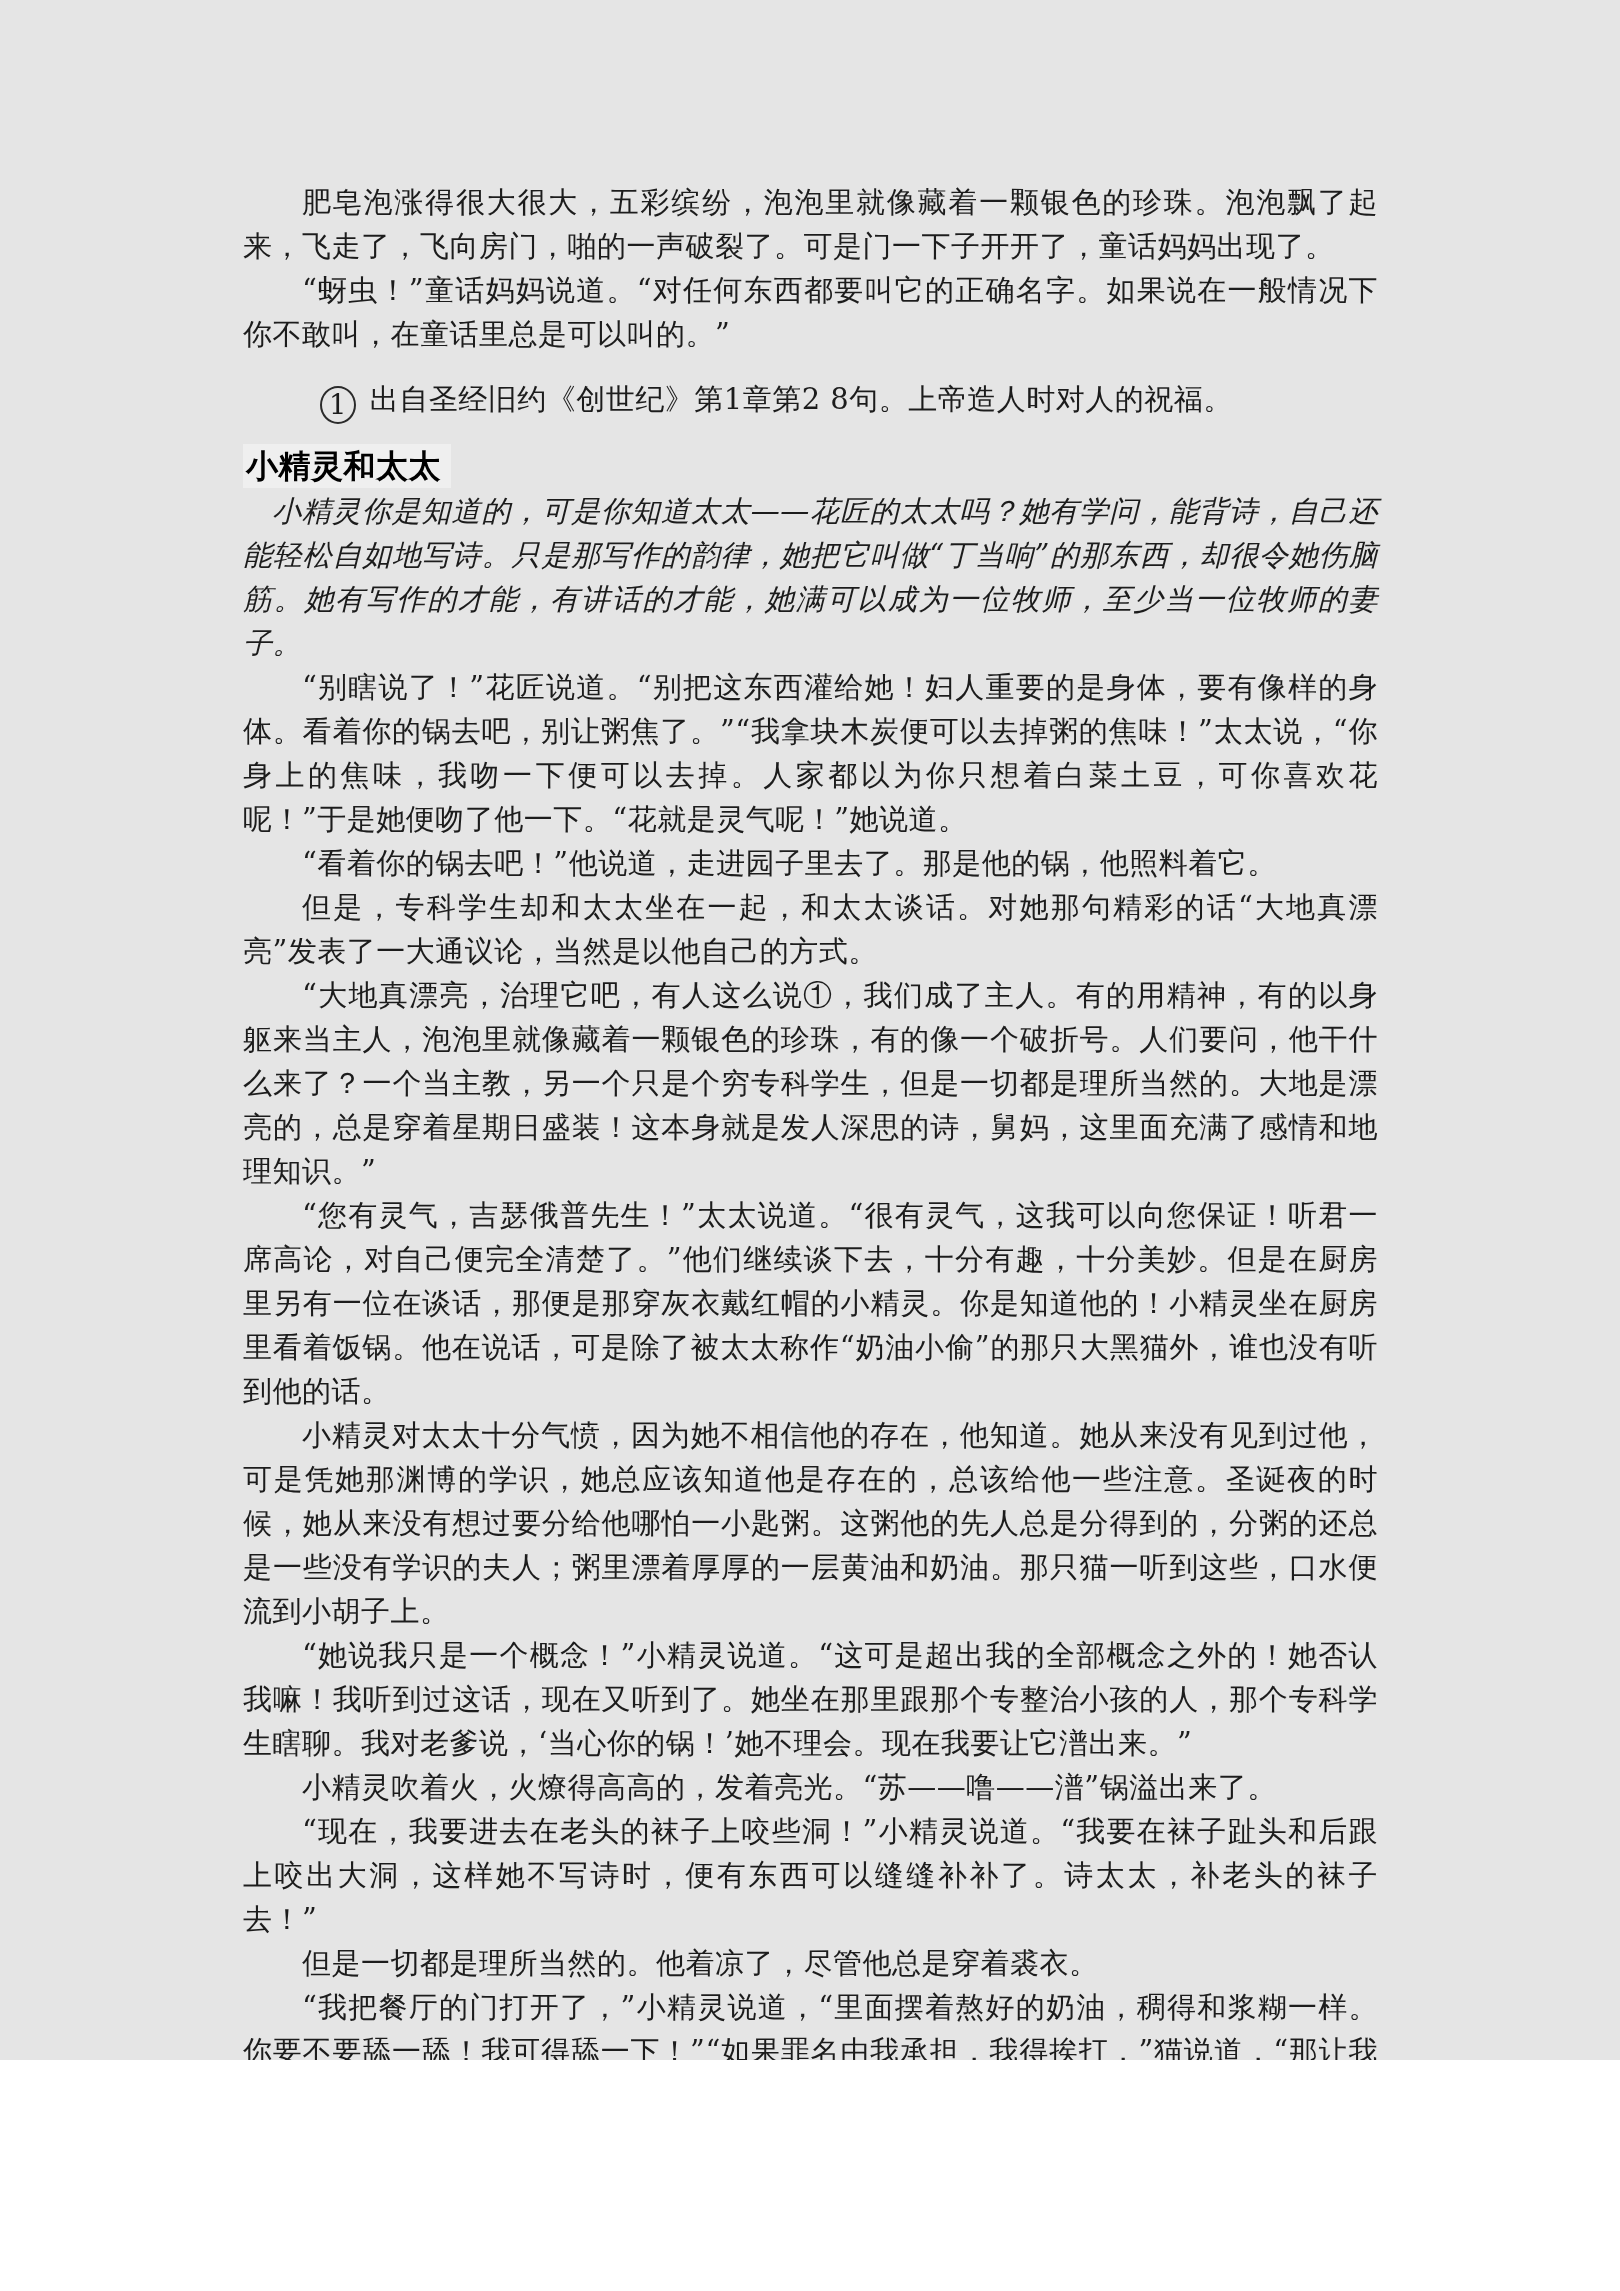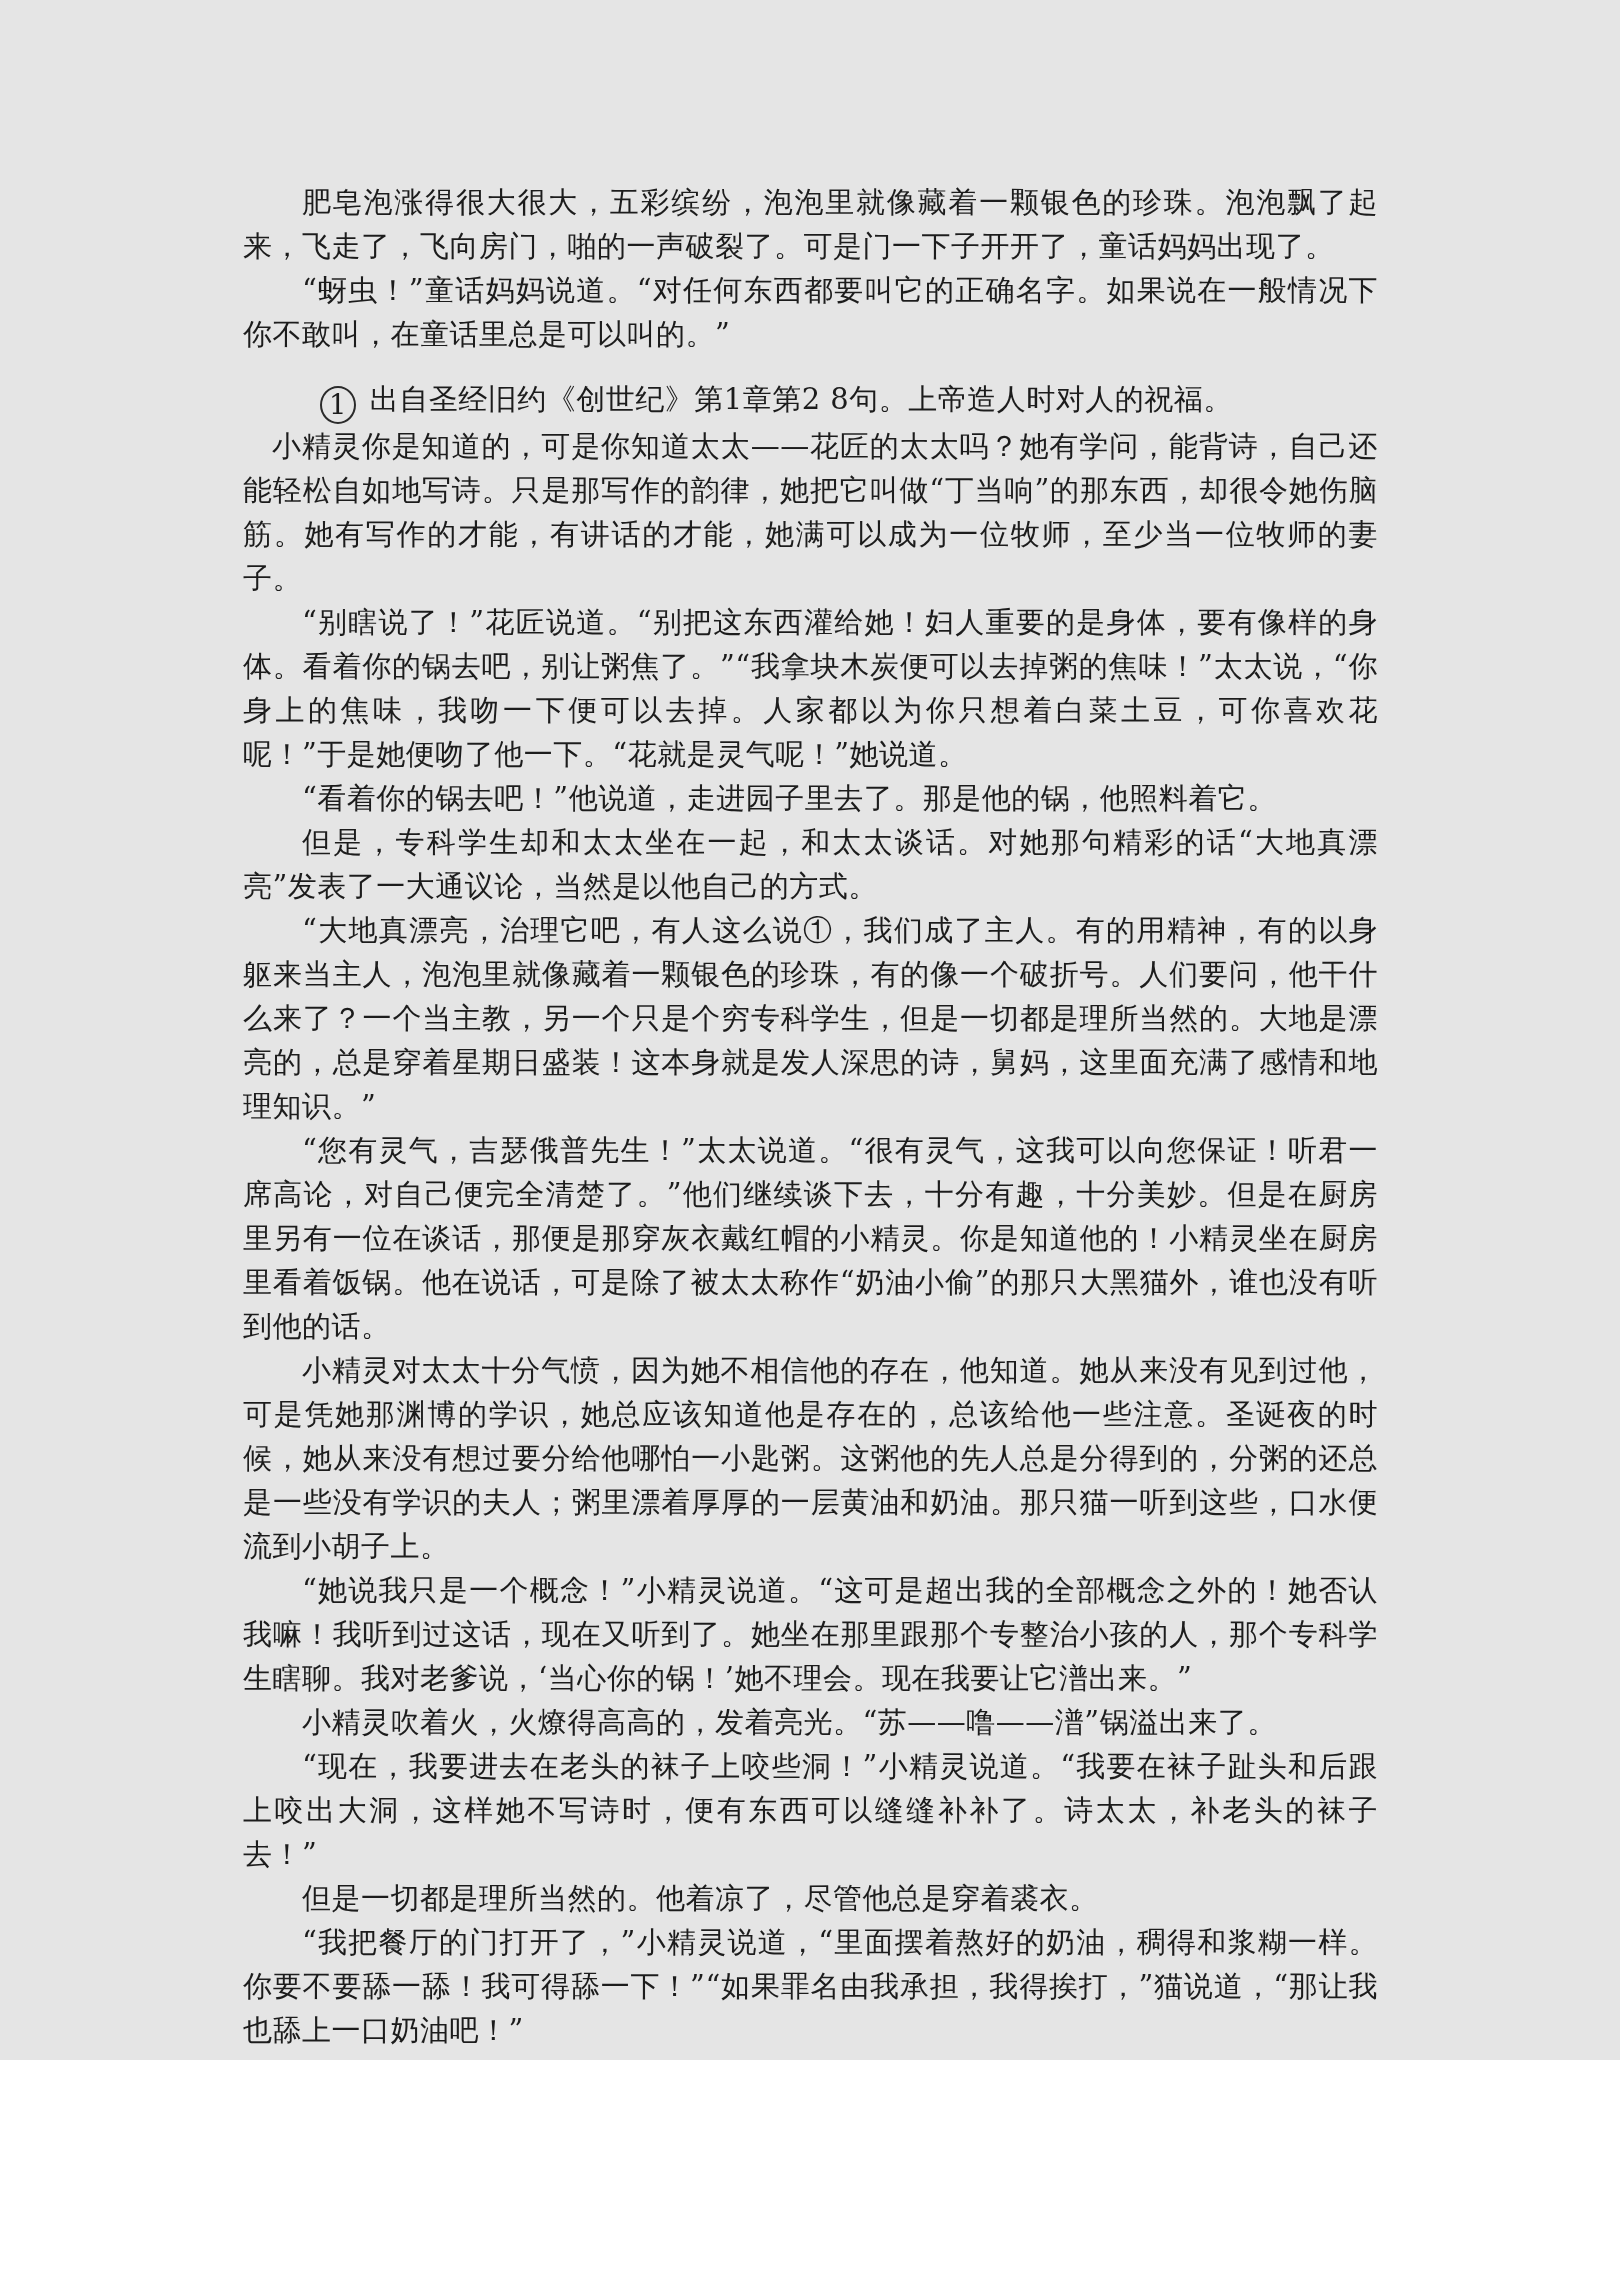--- a/index.html
+++ b/index.html
@@ -21,20 +21,21 @@
     color:#1c1c1c;
     text-align:justify;
     letter-spacing:0.5px;
   }
   .para{
     margin:0;
     text-indent:59px;
   }
   .para.indent-1{
     text-indent:29px;
+    font-style:italic;
   }
   .footnote{
     margin:20.6px 0 0 0;
     text-indent:0;
     padding-left:77px;
   }
   .fn-marker{
     display:inline-block;
     width:36px;
     height:38px;
@@ -62,20 +63,21 @@
   }
 </style>
 </head>
 <body>
 
 <div class="page">
   <main class="content">
       <p class="para">肥皂泡涨得很大很大，五彩缤纷，泡泡里就像藏着一颗银色的珍珠。泡泡飘了起来，飞走了，飞向房门，啪的一声破裂了。可是门一下子开开了，童话妈妈出现了。</p>
       <p class="para">“蚜虫！”童话妈妈说道。“对任何东西都要叫它的正确名字。如果说在一般情况下你不敢叫，在童话里总是可以叫的。”</p>
       <p class="footnote"><span class="fn-marker">1</span><span>出自圣经旧约《创世纪》第1章第2 8句。上帝造人时对人的祝福。</span></p>
+      <h2 class="heading"><span class="hl">小精灵和太太</span></h2>
       <p class="para indent-1">小精灵你是知道的，可是你知道太太——花匠的太太吗？她有学问，能背诗，自己还能轻松自如地写诗。只是那写作的韵律，她把它叫做“丁当响”的那东西，却很令她伤脑筋。她有写作的才能，有讲话的才能，她满可以成为一位牧师，至少当一位牧师的妻子。</p>
       <p class="para">“别瞎说了！”花匠说道。“别把这东西灌给她！妇人重要的是身体，要有像样的身体。看着你的锅去吧，别让粥焦了。”“我拿块木炭便可以去掉粥的焦味！”太太说，“你身上的焦味，我吻一下便可以去掉。人家都以为你只想着白菜土豆，可你喜欢花呢！”于是她便吻了他一下。“花就是灵气呢！”她说道。</p>
       <p class="para">“看着你的锅去吧！”他说道，走进园子里去了。那是他的锅，他照料着它。</p>
       <p class="para">但是，专科学生却和太太坐在一起，和太太谈话。对她那句精彩的话“大地真漂亮”发表了一大通议论，当然是以他自己的方式。</p>
       <p class="para">“大地真漂亮，治理它吧，有人这么说①，我们成了主人。有的用精神，有的以身躯来当主人，泡泡里就像藏着一颗银色的珍珠，有的像一个破折号。人们要问，他干什么来了？一个当主教，另一个只是个穷专科学生，但是一切都是理所当然的。大地是漂亮的，总是穿着星期日盛装！这本身就是发人深思的诗，舅妈，这里面充满了感情和地理知识。”</p>
       <p class="para">“您有灵气，吉瑟俄普先生！”太太说道。“很有灵气，这我可以向您保证！听君一席高论，对自己便完全清楚了。”他们继续谈下去，十分有趣，十分美妙。但是在厨房里另有一位在谈话，那便是那穿灰衣戴红帽的小精灵。你是知道他的！小精灵坐在厨房里看着饭锅。他在说话，可是除了被太太称作“奶油小偷”的那只大黑猫外，谁也没有听到他的话。</p>
       <p class="para">小精灵对太太十分气愤，因为她不相信他的存在，他知道。她从来没有见到过他，可是凭她那渊博的学识，她总应该知道他是存在的，总该给他一些注意。圣诞夜的时候，她从来没有想过要分给他哪怕一小匙粥。这粥他的先人总是分得到的，分粥的还总是一些没有学识的夫人；粥里漂着厚厚的一层黄油和奶油。那只猫一听到这些，口水便流到小胡子上。</p>
       <p class="para">“她说我只是一个概念！”小精灵说道。“这可是超出我的全部概念之外的！她否认我嘛！我听到过这话，现在又听到了。她坐在那里跟那个专整治小孩的人，那个专科学生瞎聊。我对老爹说，‘当心你的锅！’她不理会。现在我要让它潽出来。”</p>
       <p class="para">小精灵吹着火，火燎得高高的，发着亮光。“苏——噜——潽”锅溢出来了。</p>
       <p class="para">“现在，我要进去在老头的袜子上咬些洞！”小精灵说道。“我要在袜子趾头和后跟上咬出大洞，这样她不写诗时，便有东西可以缝缝补补了。诗太太，补老头的袜子去！”</p>

